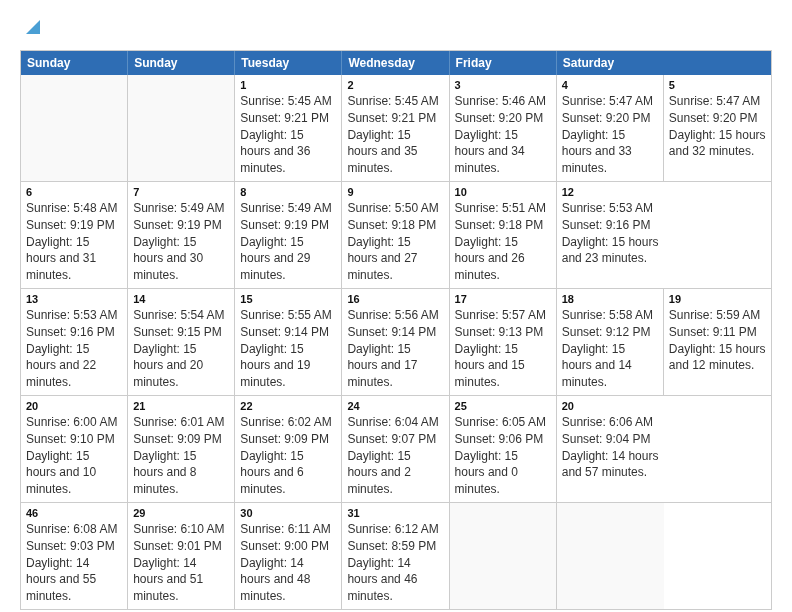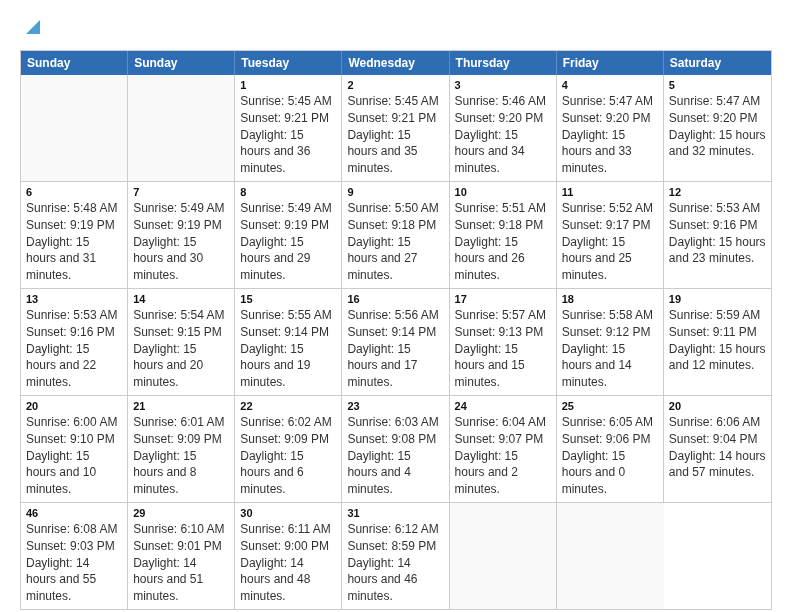--- a/index.html
+++ b/index.html
@@ -126,21 +126,20 @@
       <div class="location"></div>
     </div>
   </div>
 
   <div class="calendar">
     <div class="cal-header">
     <div class="cal-header-cell">Sunday</div>
         <div class="cal-header-cell">Sunday</div>
         <div class="cal-header-cell">Tuesday</div>
         <div class="cal-header-cell">Wednesday</div>
-        <div class="cal-header-cell">Thursday</div>
         <div class="cal-header-cell">Friday</div>
         <div class="cal-header-cell">Saturday</div>
       </div>
     <div class="cal-body">
     <div class="cal-row">
           <div class="cal-cell empty"></div>
           <div class="cal-cell empty"></div>
           <div class="cal-cell">
             <span class="day-num">1</span>
             <div class="cell-text">Sunrise: 5:45 AM<br>Sunset: 9:21 PM<br>Daylight: 15 hours and 36 minutes.</div>
@@ -177,24 +176,20 @@
           </div>
           <div class="cal-cell">
             <span class="day-num">9</span>
             <div class="cell-text">Sunrise: 5:50 AM<br>Sunset: 9:18 PM<br>Daylight: 15 hours and 27 minutes.</div>
           </div>
           <div class="cal-cell">
             <span class="day-num">10</span>
             <div class="cell-text">Sunrise: 5:51 AM<br>Sunset: 9:18 PM<br>Daylight: 15 hours and 26 minutes.</div>
           </div>
           <div class="cal-cell">
-            <span class="day-num">11</span>
-            <div class="cell-text">Sunrise: 5:52 AM<br>Sunset: 9:17 PM<br>Daylight: 15 hours and 25 minutes.</div>
-          </div>
-          <div class="cal-cell">
             <span class="day-num">12</span>
             <div class="cell-text">Sunrise: 5:53 AM<br>Sunset: 9:16 PM<br>Daylight: 15 hours and 23 minutes.</div>
           </div>
         </div>
         <div class="cal-row">
           <div class="cal-cell">
             <span class="day-num">13</span>
             <div class="cell-text">Sunrise: 5:53 AM<br>Sunset: 9:16 PM<br>Daylight: 15 hours and 22 minutes.</div>
           </div>
           <div class="cal-cell">
@@ -227,24 +222,20 @@
             <span class="day-num">20</span>
             <div class="cell-text">Sunrise: 6:00 AM<br>Sunset: 9:10 PM<br>Daylight: 15 hours and 10 minutes.</div>
           </div>
           <div class="cal-cell">
             <span class="day-num">21</span>
             <div class="cell-text">Sunrise: 6:01 AM<br>Sunset: 9:09 PM<br>Daylight: 15 hours and 8 minutes.</div>
           </div>
           <div class="cal-cell">
             <span class="day-num">22</span>
             <div class="cell-text">Sunrise: 6:02 AM<br>Sunset: 9:09 PM<br>Daylight: 15 hours and 6 minutes.</div>
-          </div>
-          <div class="cal-cell">
-            <span class="day-num">23</span>
-            <div class="cell-text">Sunrise: 6:03 AM<br>Sunset: 9:08 PM<br>Daylight: 15 hours and 4 minutes.</div>
           </div>
           <div class="cal-cell">
             <span class="day-num">24</span>
             <div class="cell-text">Sunrise: 6:04 AM<br>Sunset: 9:07 PM<br>Daylight: 15 hours and 2 minutes.</div>
           </div>
           <div class="cal-cell">
             <span class="day-num">25</span>
             <div class="cell-text">Sunrise: 6:05 AM<br>Sunset: 9:06 PM<br>Daylight: 15 hours and 0 minutes.</div>
           </div>
           <div class="cal-cell">

